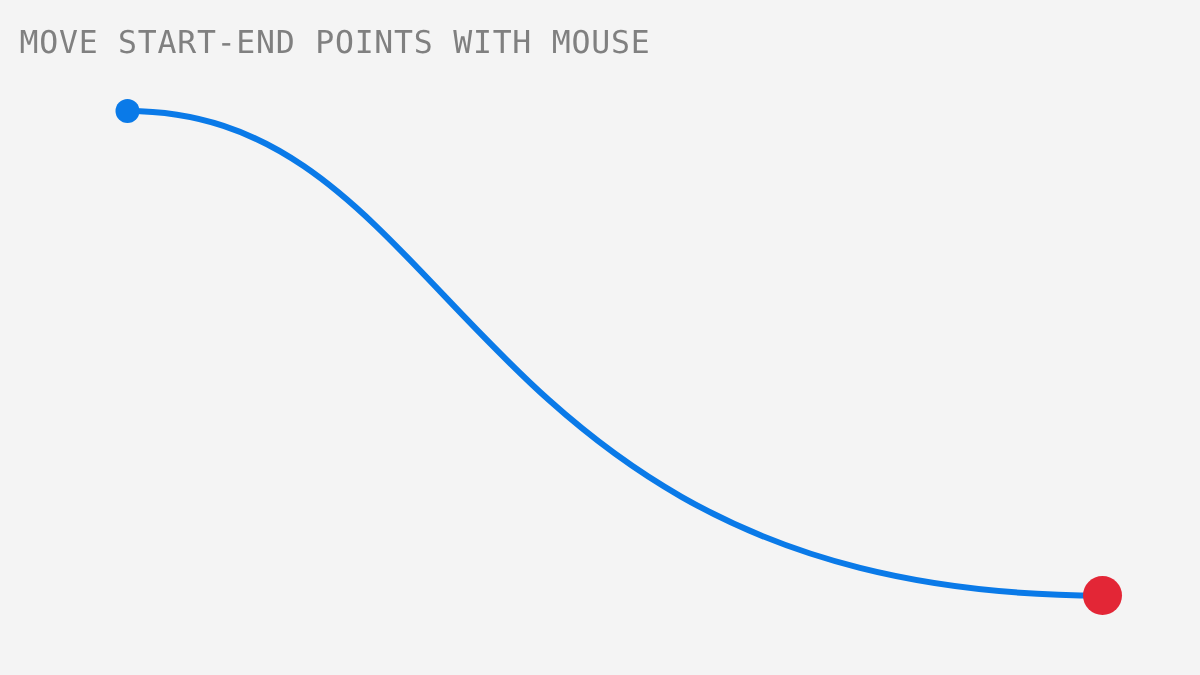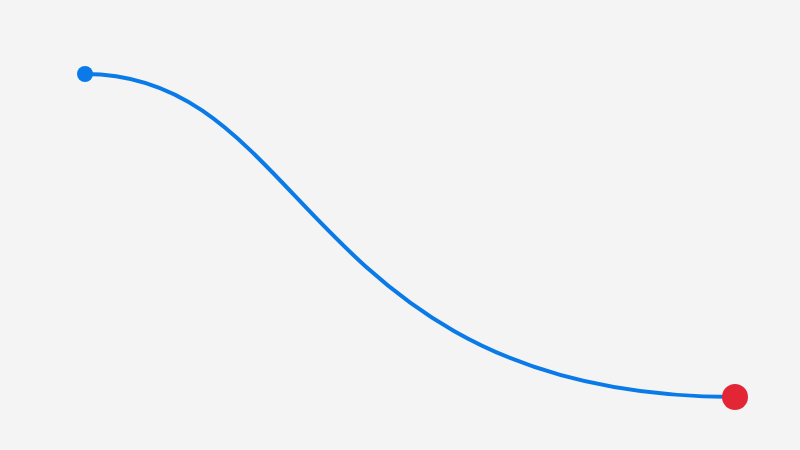--- a/index.html
+++ b/index.html
@@ -54,14 +54,15 @@
 
     <rect x="0" y="0" width="800" height="450" fill="#f4f4f4"></rect>
 
     <path id="bezier-path" fill="none" stroke-linecap="round" d="M 85 74 C 310 74 305 397 735 397" stroke="#0a7ae8" stroke-width="4"></path>
 
     <circle id="start-handle" cx="85" cy="74" r="8" fill="#0a7ae8"></circle>
 
     <circle id="end-handle" cx="735" cy="397" r="13" fill="#e32636"></circle>
   </svg>
 
+  <h1 id="title" style="color: rgb(128, 128, 128); left: 13px; top: 15px; font-size: 21px;">MOVE START-END POINTS WITH MOUSE</h1>
 
 </div>
 
 </body></html>

